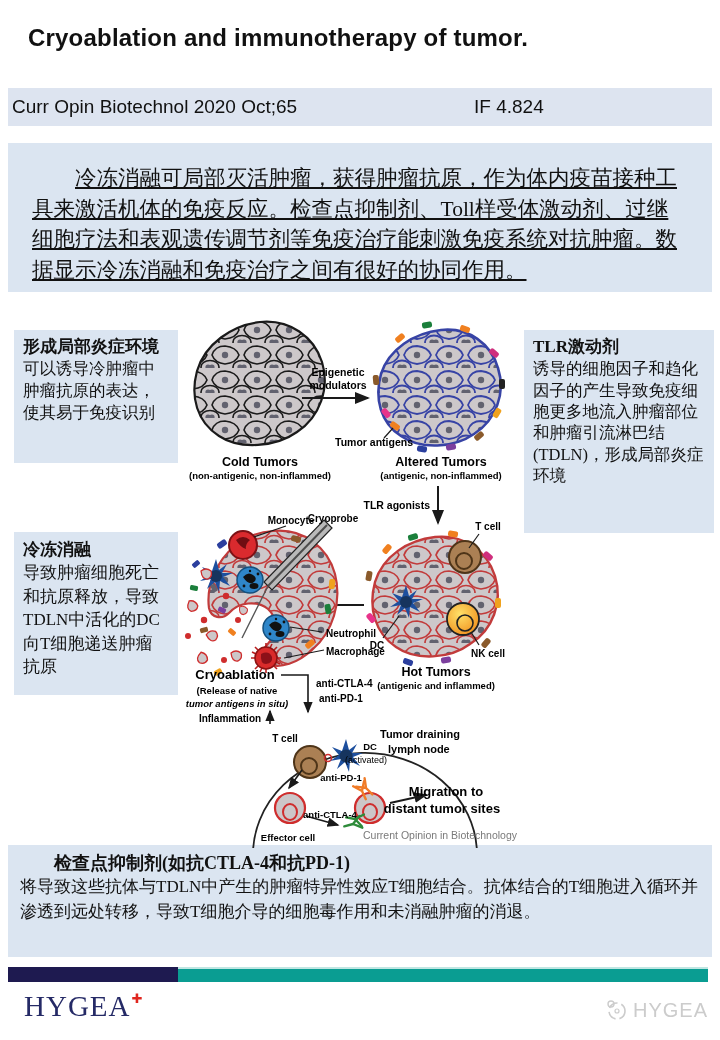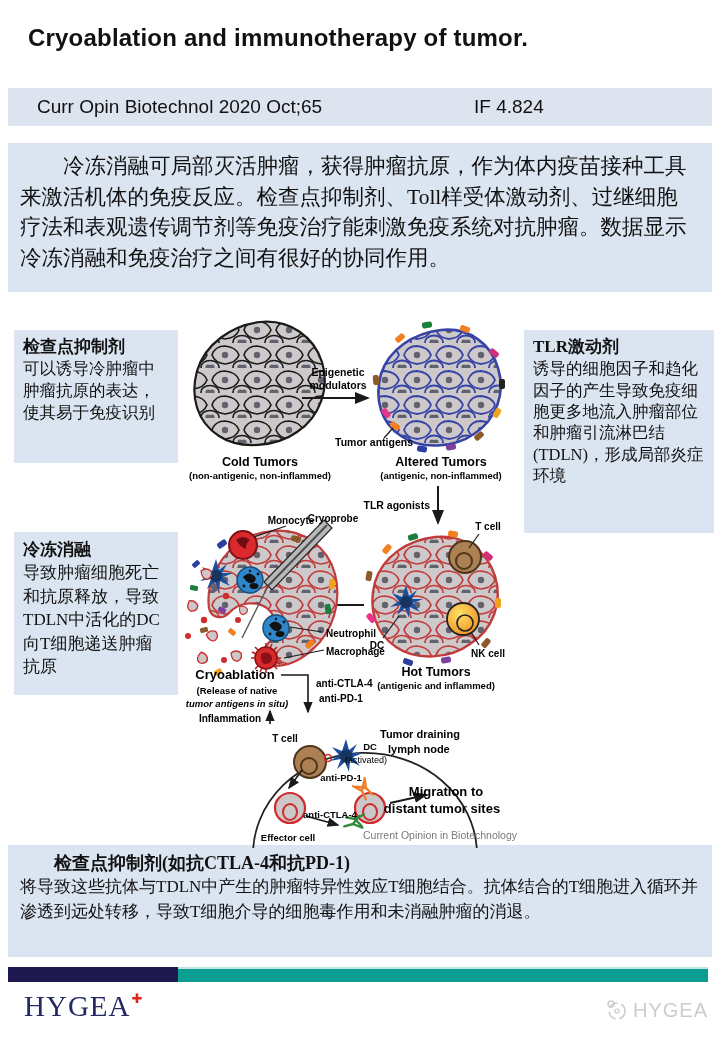--- a/index.html
+++ b/index.html
@@ -4,27 +4,27 @@
 <style>
   html,body{margin:0;padding:0;}
   .page{position:relative;width:720px;height:1040px;background:#ffffff;overflow:hidden;
         font-family:"Liberation Sans",sans-serif;color:#111;}
   .abs{position:absolute;}
 
   .page-title{left:28px;top:24px;font-size:24px;font-weight:bold;letter-spacing:.2px;}
 
   .journal-bar{left:8px;top:88px;width:704px;height:38px;background:#dde4f0;
                display:flex;align-items:center;font-size:19px;}
-  .journal-citation{margin-left:29px;}
+  .journal-citation{margin-left:4px;}
   .journal-if{position:absolute;left:466px;}
 
   .abstract-box{left:8px;top:143px;width:704px;height:149px;background:#dbe5f1;
                 box-sizing:border-box;padding:8px 14px 8px 12px;}
-  .abstract-box p{margin:0;font-family:"Liberation Serif",serif;font-size:21.5px;
-                  line-height:1.42;text-indent:2em;}
+  .abstract-box p{margin:12px;font-family:"Liberation Serif",serif;font-size:21.5px;
+                  line-height:1.42;text-indent:2em;text-decoration:underline;}
 
   .callout{background:#dbe5f1;box-sizing:border-box;padding:6px 9px;
            font-family:"Liberation Serif",serif;}
   .callout .c-title{font-weight:bold;}
   .co-epigenetic{left:14px;top:330px;width:164px;height:133px;font-size:16.5px;line-height:1.32;}
   .co-epigenetic .c-title{font-size:17px;}
   .co-tlr{left:524px;top:330px;width:190px;height:203px;font-size:16.5px;line-height:1.3;}
   .co-tlr .c-title{font-size:17px;}
   .co-cryo{left:14px;top:532px;width:164px;height:163px;font-size:17px;line-height:1.38;}
   .co-cryo .c-title{font-size:17px;}
@@ -54,21 +54,21 @@
   <div class="abs journal-bar">
     <span class="journal-citation">Curr Opin Biotechnol 2020 Oct;65</span>
     <span class="journal-if">IF 4.824</span>
   </div>
 
   <div class="abs abstract-box">
     <p>冷冻消融可局部灭活肿瘤，获得肿瘤抗原，作为体内疫苗接种工具来激活机体的免疫反应。检查点抑制剂、Toll样受体激动剂、过继细胞疗法和表观遗传调节剂等免疫治疗能刺激免疫系统对抗肿瘤。数据显示冷冻消融和免疫治疗之间有很好的协同作用。</p>
   </div>
 
   <div class="abs callout co-epigenetic">
-    <div class="c-title">检查点抑制剂</div>
+    <div class="c-title">形成局部炎症环境</div>
     <div class="c-body">可以诱导冷肿瘤中肿瘤抗原的表达，使其易于免疫识别</div>
   </div>
 
   <div class="abs callout co-tlr">
     <div class="c-title">TLR激动剂</div>
     <div class="c-body">诱导的细胞因子和趋化因子的产生导致免疫细胞更多地流入肿瘤部位和肿瘤引流淋巴结(TDLN)，形成局部炎症环境</div>
   </div>
 
   <div class="abs callout co-cryo">
     <div class="c-title">冷冻消融</div>

